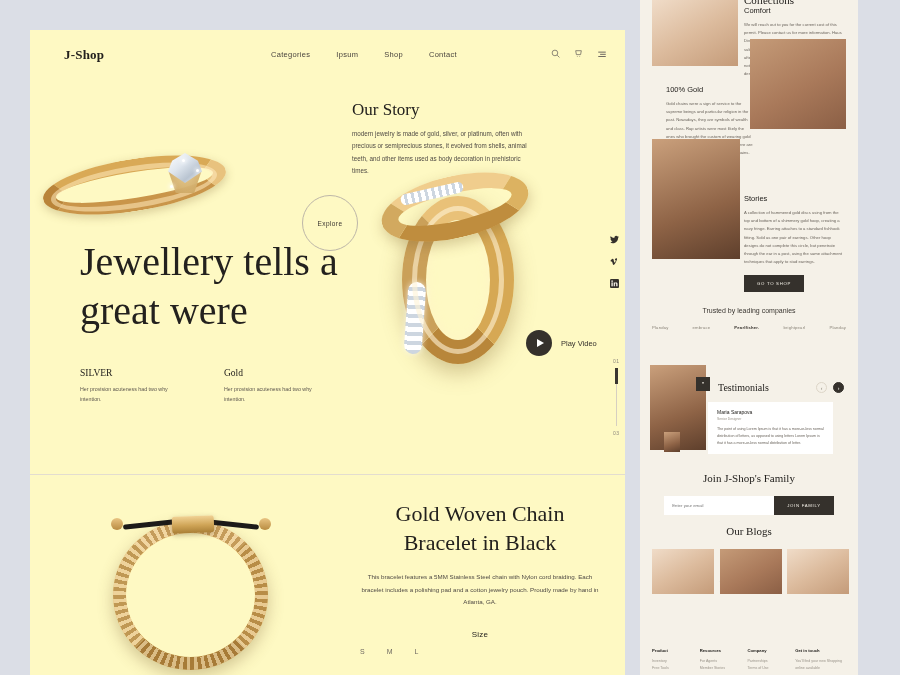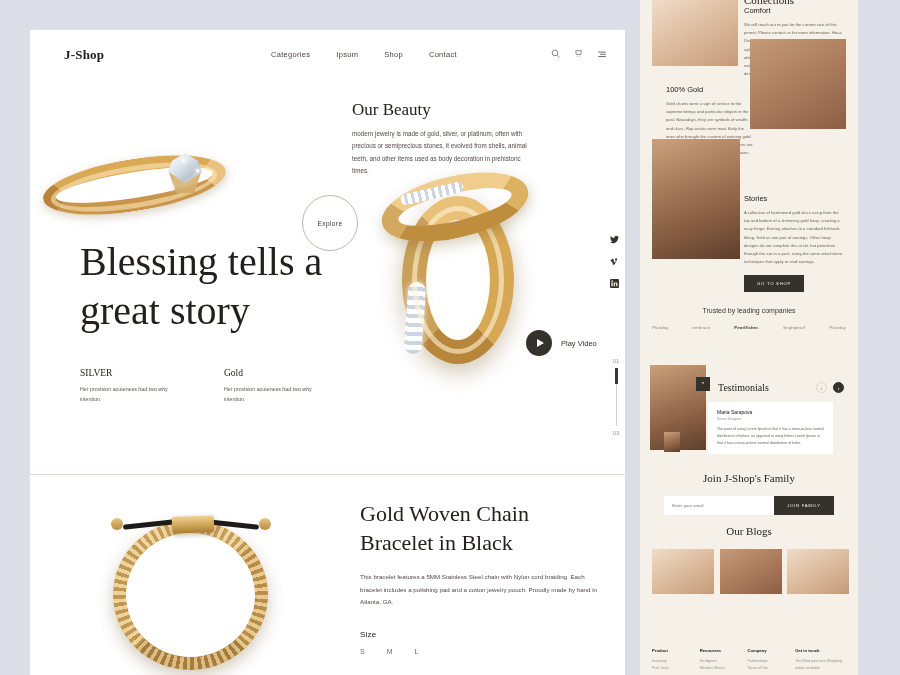--- a/index.html
+++ b/index.html
@@ -8,21 +8,21 @@
     overflow: hidden;
     background: #dbdee6;
     font-family: "Liberation Sans", sans-serif;
   }
   .page { position: relative; width: 900px; height: 675px; }
 
   
   .canvas-left {
     position: absolute; left: 30px; top: 30px;
     width: 595px; height: 645px;
-    background: #ffffff;
+    background: #fef9c3;
     overflow: hidden;
   }
   
   .navbar {
     position: absolute; left: 0; top: 0; width: 100%; height: 52px;
     display: flex; align-items: center;
   }
   .brand {
     position: absolute; left: 34px; top: 17px;
     font-family: "Liberation Serif", serif;
@@ -207,21 +207,21 @@
   }
   .bracelet .cordL { left: 48px; transform: rotate(-6deg); }
   .bracelet .cordR { left: 132px; transform: rotate(6deg); }
   .bracelet .tipL, .bracelet .tipR {
     position: absolute; top: 8px; width: 12px; height: 12px; border-radius: 50%;
     background: linear-gradient(180deg,#e9c482,#b98c41);
   }
   .bracelet .tipL { left: 36px; }
   .bracelet .tipR { left: 184px; }
 
-  .product { position: absolute; left: 330px; top: 470px; width: 240px; }
+  .product { position: absolute; left: 330px; top: 470px; width: 240px; text-align: center; }
   .product h2 {
     font-family: "Liberation Serif", serif;
     font-size: 22px; line-height: 1.3; font-weight: 400; color: #23211e;
   }
   .product .desc { margin-top: 14px; font-size: 6.2px; line-height: 2; color: #4f4a44; }
   .product .size-label {
     margin-top: 22px; font-size: 8px; color: #23211e; letter-spacing: .2px;
   }
   .sizes { margin-top: 9px; display: flex; gap: 22px; }
   .sizes span { font-size: 7px; color: #6f6a62; cursor: pointer; }
@@ -382,39 +382,39 @@
           <svg width="10" height="8" viewBox="0 0 16 12" stroke="#6f6a62" stroke-width="1.6">
             <line x1="2" y1="3" x2="14" y2="3"></line>
               <line x1="5" y1="6.5" x2="14" y2="6.5"></line>
               <line x1="2" y1="10" x2="14" y2="10"></line>
           </svg>
         </span>
       </div>
     </div>
 
     <div class="story">
-      <h2>Our Beauty</h2>
+      <h2>Our Story</h2>
       <p>modern jewelry is made of gold, silver, or platinum, often with precious or semiprecious stones, it evolved from shells, animal teeth, and other items used as body decoration in prehistoric times.</p>
     </div>
 
     <div class="ring-left">
       <div class="band"></div>
       <div class="band2"></div>
       <div class="gem-g"></div>
       <div class="gem"></div>
       <div class="sparkle" style="left:162px;top:34px;"></div>
       <div class="sparkle" style="left:176px;top:44px;"></div>
       <div class="sparkle" style="left:150px;top:60px;"></div>
     </div>
 
     <div class="explore">
       <span>Explore</span>
     </div>
 
-    <div class="headline">Blessing tells a great story</div>
+    <div class="headline">Jewellery tells a great were</div>
 
     <div class="materials">
       <div class="mat">
         <h4>SILVER</h4>
         <p>Her provision acuteness had two why intention.</p>
       </div>
       <div class="mat">
         <h4>Gold</h4>
         <p>Her provision acuteness had two why intention.</p>
       </div>

